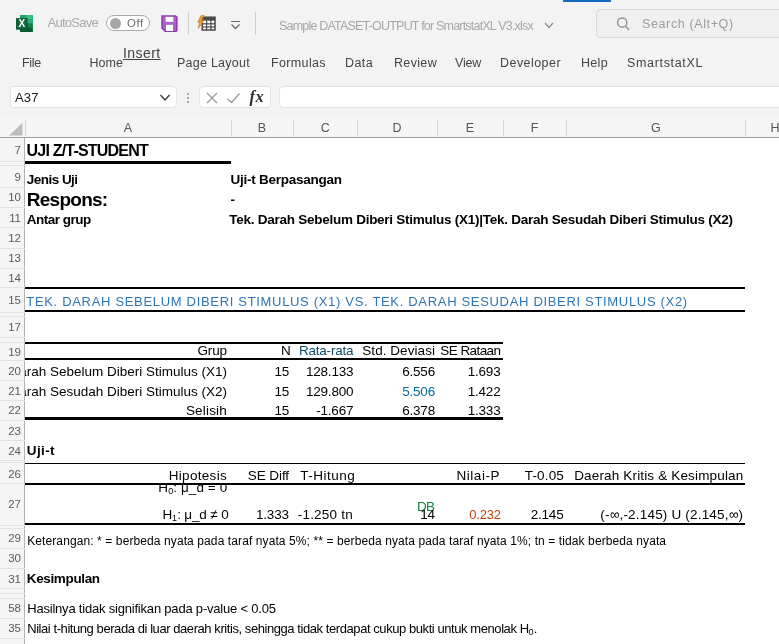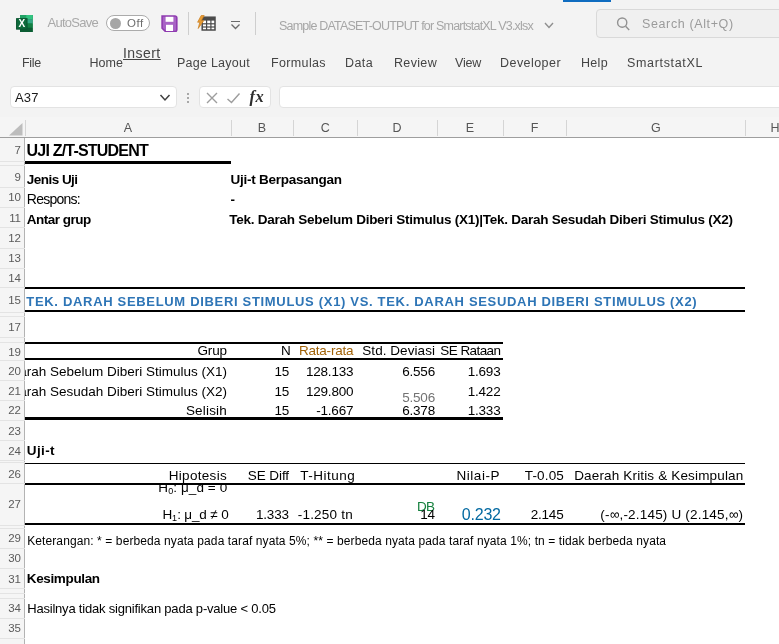--- a/index.html
+++ b/index.html
@@ -144,74 +144,75 @@
 <div class="abs" style="left:0;top:363.4px;width:20.5px;height:17px;line-height:17px;text-align:right;font-size:11.5px;color:#5a5a5a;letter-spacing:-0.3px">20</div>
 <div class="abs" style="left:0;top:383.4px;width:20.5px;height:17px;line-height:17px;text-align:right;font-size:11.5px;color:#5a5a5a;letter-spacing:-0.3px">21</div>
 <div class="abs" style="left:0;top:402.4px;width:20.5px;height:17px;line-height:17px;text-align:right;font-size:11.5px;color:#5a5a5a;letter-spacing:-0.3px">22</div>
 <div class="abs" style="left:0;top:422.9px;width:20.5px;height:17px;line-height:17px;text-align:right;font-size:11.5px;color:#5a5a5a;letter-spacing:-0.3px">23</div>
 <div class="abs" style="left:0;top:442.9px;width:20.5px;height:17px;line-height:17px;text-align:right;font-size:11.5px;color:#5a5a5a;letter-spacing:-0.3px">24</div>
 <div class="abs" style="left:0;top:465.9px;width:20.5px;height:17px;line-height:17px;text-align:right;font-size:11.5px;color:#5a5a5a;letter-spacing:-0.3px">26</div>
 <div class="abs" style="left:0;top:496.4px;width:20.5px;height:17px;line-height:17px;text-align:right;font-size:11.5px;color:#5a5a5a;letter-spacing:-0.3px">27</div>
 <div class="abs" style="left:0;top:530.4px;width:20.5px;height:17px;line-height:17px;text-align:right;font-size:11.5px;color:#5a5a5a;letter-spacing:-0.3px">29</div>
 <div class="abs" style="left:0;top:549.9px;width:20.5px;height:17px;line-height:17px;text-align:right;font-size:11.5px;color:#5a5a5a;letter-spacing:-0.3px">30</div>
 <div class="abs" style="left:0;top:570.9px;width:20.5px;height:17px;line-height:17px;text-align:right;font-size:11.5px;color:#5a5a5a;letter-spacing:-0.3px">31</div>
-<div class="abs" style="left:0;top:600.4px;width:20.5px;height:17px;line-height:17px;text-align:right;font-size:11.5px;color:#5a5a5a;letter-spacing:-0.3px">34</div>
+<div class="abs" style="left:0;top:600.4px;width:20.5px;height:17px;line-height:17px;text-align:right;font-size:11.5px;color:#5a5a5a;letter-spacing:-0.3px">58</div>
 <div class="abs" style="left:0;top:620.4px;width:20.5px;height:17px;line-height:17px;text-align:right;font-size:11.5px;color:#5a5a5a;letter-spacing:-0.3px">35</div>
 <div class="abs" style="left:25px;top:161px;width:205.6px;height:3.3px;background:#000"></div>
 <div class="abs" style="left:25px;top:286.5px;width:720.3px;height:2px;background:#000"></div>
 <div class="abs" style="left:25px;top:310px;width:720.3px;height:2.3px;background:#000"></div>
 <div class="abs" style="left:25px;top:342.3px;width:478px;height:1.6px;background:#000"></div>
 <div class="abs" style="left:25px;top:358.2px;width:478px;height:1.7px;background:#000"></div>
 <div class="abs" style="left:25px;top:417.4px;width:478px;height:2.5px;background:#000"></div>
 <div class="abs" style="left:25px;top:462.5px;width:720.3px;height:1.9px;background:#000"></div>
 <div class="abs" style="left:25px;top:483.3px;width:720.3px;height:1.7px;background:#000"></div>
 <div class="abs" style="left:25px;top:522.8px;width:720.3px;height:2.6px;background:#000"></div>
 <div id="r7t" style="position:absolute;left:26.6px;top:142.0px;height:18.5px;line-height:18.5px;font-size:16px;font-weight:700;color:#000;letter-spacing:-0.8px;white-space:nowrap;">UJI Z/T-STUDENT</div>
 <div id="r9a" style="position:absolute;left:26.8px;top:171.0px;height:17px;line-height:17px;font-size:13.5px;font-weight:700;color:#000;letter-spacing:-0.53px;white-space:nowrap;">Jenis Uji</div>
 <div id="r9b" style="position:absolute;left:230.4px;top:171.0px;height:17px;line-height:17px;font-size:13.5px;font-weight:700;color:#000;letter-spacing:-0.25px;white-space:nowrap;">Uji-t Berpasangan</div>
-<div id="r10a" style="position:absolute;left:26.8px;top:191.3px;height:17px;line-height:17px;font-size:14px;font-weight:400;color:#000;letter-spacing:-0.74px;white-space:nowrap;">Respons:</div>
+<div id="r10a" style="position:absolute;left:26.8px;top:191.3px;height:17px;line-height:17px;font-size:19px;font-weight:700;color:#000;letter-spacing:-0.74px;white-space:nowrap;">Respons:</div>
 <div id="r10b" style="position:absolute;left:230.6px;top:191.3px;height:17px;line-height:17px;font-size:13.5px;font-weight:700;color:#000;letter-spacing:0.2px;white-space:nowrap;">-</div>
 <div id="r11a" style="position:absolute;left:26.8px;top:211.1px;height:17px;line-height:17px;font-size:13.5px;font-weight:700;color:#000;letter-spacing:-0.5px;white-space:nowrap;">Antar grup</div>
 <div id="r11b" style="position:absolute;left:229.3px;top:211.1px;height:17px;line-height:17px;font-size:13.5px;font-weight:700;color:#000;letter-spacing:-0.26px;white-space:nowrap;">Tek. Darah Sebelum Diberi Stimulus (X1)|Tek. Darah Sesudah Diberi Stimulus (X2)</div>
-<div id="r15t" style="position:absolute;left:26.3px;top:293.5px;height:16px;line-height:16px;font-size:13px;font-weight:700;color:#2e75b6;letter-spacing:0.68px;white-space:nowrap;">TEK. DARAH SEBELUM DIBERI STIMULUS (X1) VS. TEK. DARAH SESUDAH DIBERI STIMULUS (X2)</div>
+<div id="r15t" style="position:absolute;left:26.3px;top:293.5px;height:16px;line-height:16px;font-size:13px;font-weight:400;color:#2e75b6;letter-spacing:0.68px;white-space:nowrap;">TEK. DARAH SEBELUM DIBERI STIMULUS (X1) VS. TEK. DARAH SESUDAH DIBERI STIMULUS (X2)</div>
 <div id="r19a" style="position:absolute;right:552px;top:342.3px;height:17px;line-height:17px;font-size:13.5px;font-weight:400;color:#000;letter-spacing:-0.13px;white-space:nowrap;">Grup</div>
 <div id="r19b" style="position:absolute;right:489px;top:342.3px;height:17px;line-height:17px;font-size:13.5px;font-weight:400;color:#000;letter-spacing:-0.8px;white-space:nowrap;">N</div>
-<div id="r19c" style="position:absolute;right:425.7px;top:342.3px;height:32px;line-height:17px;font-size:13.5px;font-weight:400;color:#a16207;letter-spacing:-0.21px;white-space:nowrap;">Rata-rata</div>
+<div id="r19c" style="position:absolute;right:425.7px;top:342.3px;height:32px;line-height:17px;font-size:13.5px;font-weight:400;color:#0c4a6e;letter-spacing:-0.21px;white-space:nowrap;">Rata-rata</div>
 <div id="r19d" style="position:absolute;right:344px;top:342.3px;height:17px;line-height:17px;font-size:13.5px;font-weight:400;color:#000;letter-spacing:0.06px;white-space:nowrap;">Std. Deviasi</div>
 <div id="r19e" style="position:absolute;right:278.5px;top:342.3px;height:17px;line-height:17px;font-size:13.5px;font-weight:400;color:#000;letter-spacing:-0.57px;white-space:nowrap;">SE Rataan</div>
 <div class="abs" style="left:25px;top:362.6px;width:202px;height:17px;overflow:hidden">
       <div id="r20a" style="position:absolute;right:0;top:0;height:17px;line-height:17px;font-size:13.5px;font-weight:400;color:#000;letter-spacing:0px;white-space:nowrap">Tek. Darah Sebelum Diberi Stimulus (X1)</div>
     </div>
 <div id="r20b" style="position:absolute;right:490px;top:362.6px;height:17px;line-height:17px;font-size:13.5px;font-weight:400;color:#000;letter-spacing:-0.2px;white-space:nowrap;">15</div>
 <div id="r20c" style="position:absolute;right:425.7px;top:362.6px;height:17px;line-height:17px;font-size:13.5px;font-weight:400;color:#000;letter-spacing:-0.2px;white-space:nowrap;">128.133</div>
 <div id="r20d" style="position:absolute;right:344px;top:362.6px;height:17px;line-height:17px;font-size:13.5px;font-weight:400;color:#000;letter-spacing:-0.2px;white-space:nowrap;">6.556</div>
 <div id="r20e" style="position:absolute;right:278.5px;top:362.6px;height:17px;line-height:17px;font-size:13.5px;font-weight:400;color:#000;letter-spacing:-0.2px;white-space:nowrap;">1.693</div>
 <div class="abs" style="left:25px;top:382.7px;width:202px;height:17px;overflow:hidden">
       <div id="r21a" style="position:absolute;right:0;top:0;height:17px;line-height:17px;font-size:13.5px;font-weight:400;color:#000;letter-spacing:0px;white-space:nowrap">Tek. Darah Sesudah Diberi Stimulus (X2)</div>
     </div>
 <div id="r21b" style="position:absolute;right:490px;top:382.7px;height:17px;line-height:17px;font-size:13.5px;font-weight:400;color:#000;letter-spacing:-0.2px;white-space:nowrap;">15</div>
 <div id="r21c" style="position:absolute;right:425.7px;top:382.7px;height:17px;line-height:17px;font-size:13.5px;font-weight:400;color:#000;letter-spacing:-0.2px;white-space:nowrap;">129.800</div>
-<div id="r21d" style="position:absolute;right:344px;top:382.7px;height:17px;line-height:17px;font-size:13.5px;font-weight:400;color:#737373;letter-spacing:-0.2px;white-space:nowrap;margin-top:6px;">5.506</div>
+<div id="r21d" style="position:absolute;right:344px;top:382.7px;height:17px;line-height:17px;font-size:13.5px;font-weight:400;color:#0369a1;letter-spacing:-0.2px;white-space:nowrap;">5.506</div>
 <div id="r21e" style="position:absolute;right:278.5px;top:382.7px;height:17px;line-height:17px;font-size:13.5px;font-weight:400;color:#000;letter-spacing:-0.2px;white-space:nowrap;">1.422</div>
 <div id="r22a" style="position:absolute;right:552px;top:402.4px;height:17px;line-height:17px;font-size:13.5px;font-weight:400;color:#000;letter-spacing:0.19px;white-space:nowrap;">Selisih</div>
 <div id="r22b" style="position:absolute;right:490px;top:402.4px;height:17px;line-height:17px;font-size:13.5px;font-weight:400;color:#000;letter-spacing:-0.2px;white-space:nowrap;">15</div>
 <div id="r22c" style="position:absolute;right:425.7px;top:402.4px;height:17px;line-height:17px;font-size:13.5px;font-weight:400;color:#000;letter-spacing:-0.2px;white-space:nowrap;">-1.667</div>
 <div id="r22d" style="position:absolute;right:344px;top:402.4px;height:17px;line-height:17px;font-size:13.5px;font-weight:400;color:#000;letter-spacing:-0.2px;white-space:nowrap;">6.378</div>
 <div id="r22e" style="position:absolute;right:278.5px;top:402.4px;height:17px;line-height:17px;font-size:13.5px;font-weight:400;color:#000;letter-spacing:-0.2px;white-space:nowrap;">1.333</div>
 <div id="r24t" style="position:absolute;left:26.8px;top:441.5px;height:17px;line-height:17px;font-size:13.5px;font-weight:700;color:#000;letter-spacing:0.39px;white-space:nowrap;">Uji-t</div>
 <div id="r26a" style="position:absolute;right:552px;top:467.0px;height:17px;line-height:17px;font-size:13.5px;font-weight:400;color:#000;letter-spacing:0.3px;white-space:nowrap;">Hipotesis</div>
 <div id="r26b" style="position:absolute;right:490px;top:467.0px;height:17px;line-height:17px;font-size:13.5px;font-weight:400;color:#000;letter-spacing:-0.08px;white-space:nowrap;">SE Diff</div>
 <div id="r26c" style="position:absolute;right:423.6px;top:467.0px;height:17px;line-height:17px;font-size:13.5px;font-weight:400;color:#000;letter-spacing:0.52px;white-space:nowrap;">T-Hitung</div>
 <div id="r26d" style="position:absolute;right:344.7px;top:450px;height:17px;line-height:17px;font-size:13.5px;font-weight:400;color:#15803d;letter-spacing:-0.73px;white-space:nowrap;margin-top:48px;">DB</div>
 <div id="r26e" style="position:absolute;right:279px;top:467.0px;height:17px;line-height:17px;font-size:13.5px;font-weight:400;color:#000;letter-spacing:0.53px;white-space:nowrap;">Nilai-P</div>
 <div id="r26f" style="position:absolute;right:215px;top:467.0px;height:17px;line-height:17px;font-size:13.5px;font-weight:400;color:#000;letter-spacing:0.15px;white-space:nowrap;">T-0.05</div>
 <div id="r26g" style="position:absolute;right:35.6px;top:467.0px;height:17px;line-height:17px;font-size:13.5px;font-weight:400;color:#000;letter-spacing:0.16px;white-space:nowrap;">Daerah Kritis &amp; Kesimpulan</div>
 <div id="r27a" style="position:absolute;right:551.7px;top:479px;height:17px;line-height:17px;font-size:13.5px;font-weight:400;color:#000;letter-spacing:0.1px;white-space:nowrap;">H<sub>0</sub>: μ_d = 0</div>
 <div id="r27b" style="position:absolute;right:550.5px;top:506.3px;height:17px;line-height:17px;font-size:13.5px;font-weight:400;color:#000;letter-spacing:-0.15px;white-space:nowrap;">H<sub>1</sub>: μ_d ≠ 0</div>
 <div id="r27c" style="position:absolute;right:490.2px;top:506.3px;height:17px;line-height:17px;font-size:13.5px;font-weight:400;color:#000;letter-spacing:-0.2px;white-space:nowrap;">1.333</div>
 <div id="r27d" style="position:absolute;left:297.7px;top:506.3px;height:17px;line-height:17px;font-size:13.5px;font-weight:400;color:#000;letter-spacing:0.22px;white-space:nowrap;">-1.250 tn</div>
 <div id="r27e" style="position:absolute;right:344.1px;top:506.3px;height:17px;line-height:17px;font-size:13.5px;font-weight:400;color:#000;letter-spacing:-0.2px;white-space:nowrap;">14</div>
-<div id="r27f" style="position:absolute;right:278.2px;top:506.3px;height:17px;line-height:17px;font-size:16px;font-weight:400;color:#0369a1;letter-spacing:-0.2px;white-space:nowrap;margin-left:47px;">0.232</div>
+<div id="r27f" style="position:absolute;right:278.2px;top:506.3px;height:17px;line-height:17px;font-size:13px;font-weight:400;color:#c2410c;letter-spacing:-0.2px;white-space:nowrap;margin-left:47px;">0.232</div>
 <div id="r27g" style="position:absolute;right:215.5px;top:506.3px;height:17px;line-height:17px;font-size:13.5px;font-weight:400;color:#000;letter-spacing:-0.2px;white-space:nowrap;">2.145</div>
 <div id="r27h" style="position:absolute;right:35.8px;top:506.3px;height:17px;line-height:17px;font-size:13.5px;font-weight:400;color:#000;letter-spacing:0.19px;white-space:nowrap;text-align:right;">(-∞,-2.145) U (2.145,∞)</div>
 <div id="r29t" style="position:absolute;left:27.2px;top:533.9px;height:15px;line-height:15px;font-size:12px;font-weight:400;color:#000;letter-spacing:0.1px;white-space:nowrap;">Keterangan: * = berbeda nyata pada taraf nyata 5%; ** = berbeda nyata pada taraf nyata 1%; tn = tidak berbeda nyata</div>
 <div id="r31t" style="position:absolute;left:26.8px;top:570.4px;height:17px;line-height:17px;font-size:13.5px;font-weight:700;color:#000;letter-spacing:-0.36px;white-space:nowrap;">Kesimpulan</div>
 <div id="r34t" style="position:absolute;left:27.2px;top:601.3px;height:16px;line-height:16px;font-size:13px;font-weight:400;color:#000;letter-spacing:-0.2px;white-space:nowrap;">Hasilnya tidak signifikan pada p-value &lt; 0.05</div>
+<div id="r35t" style="position:absolute;left:27.2px;top:621.3px;height:16px;line-height:16px;font-size:13px;font-weight:400;color:#000;letter-spacing:-0.43px;white-space:nowrap;">Nilai t-hitung berada di luar daerah kritis, sehingga tidak terdapat cukup bukti untuk menolak H<sub>0</sub>.</div>
 </div>
 </body></html>

